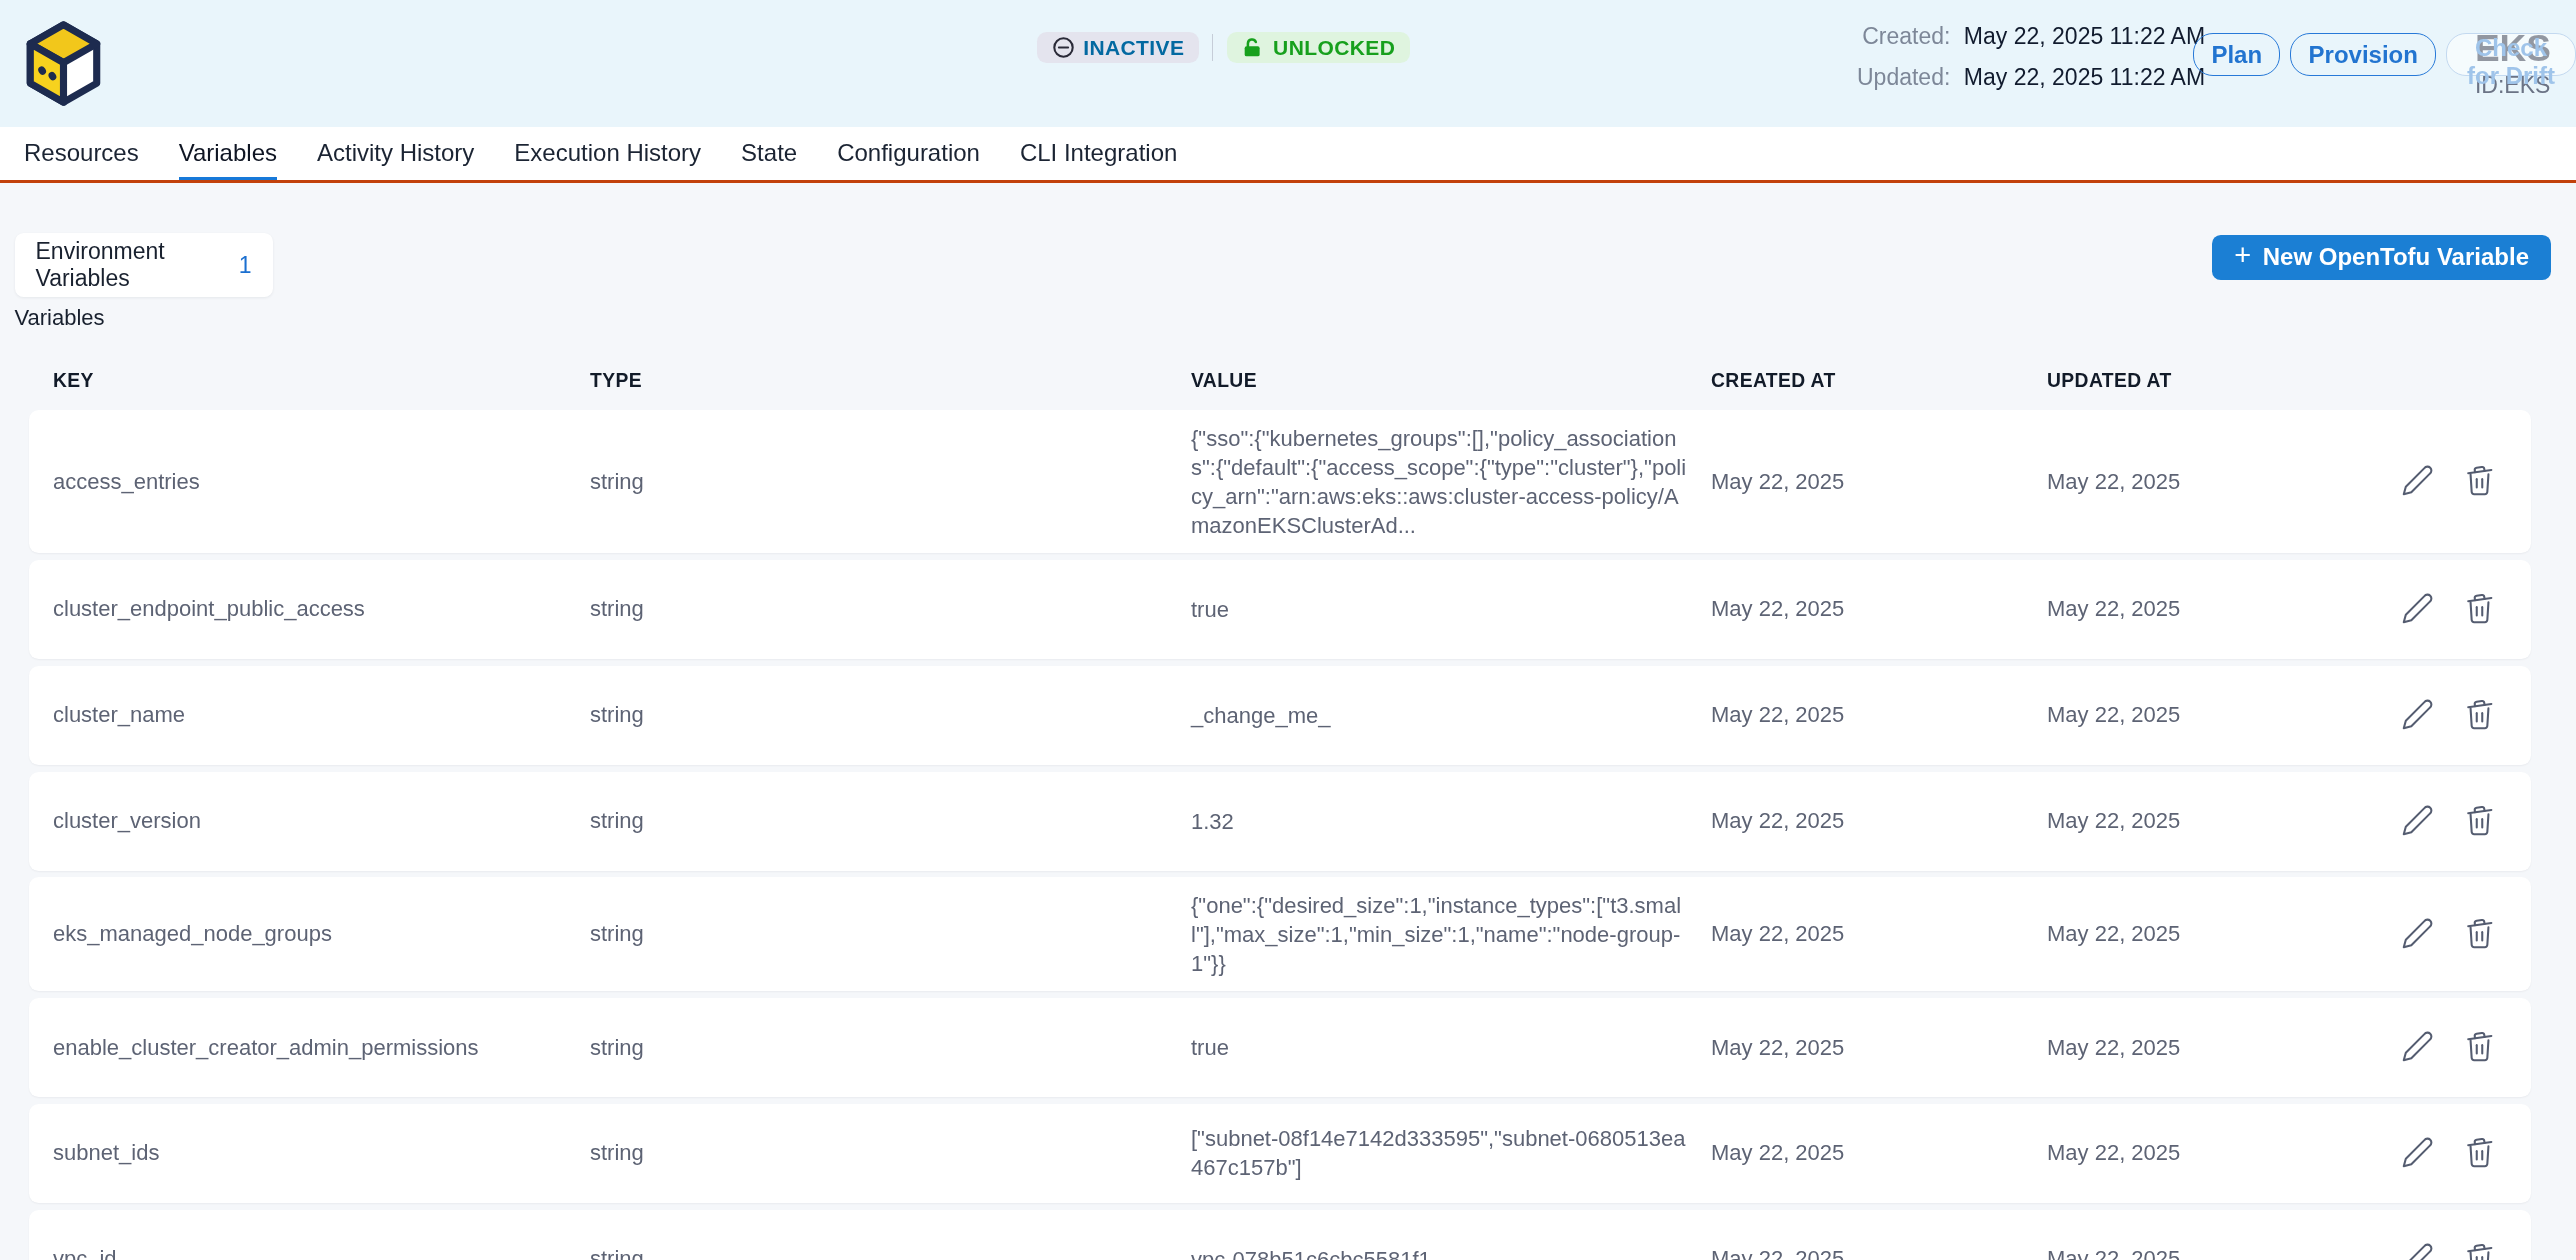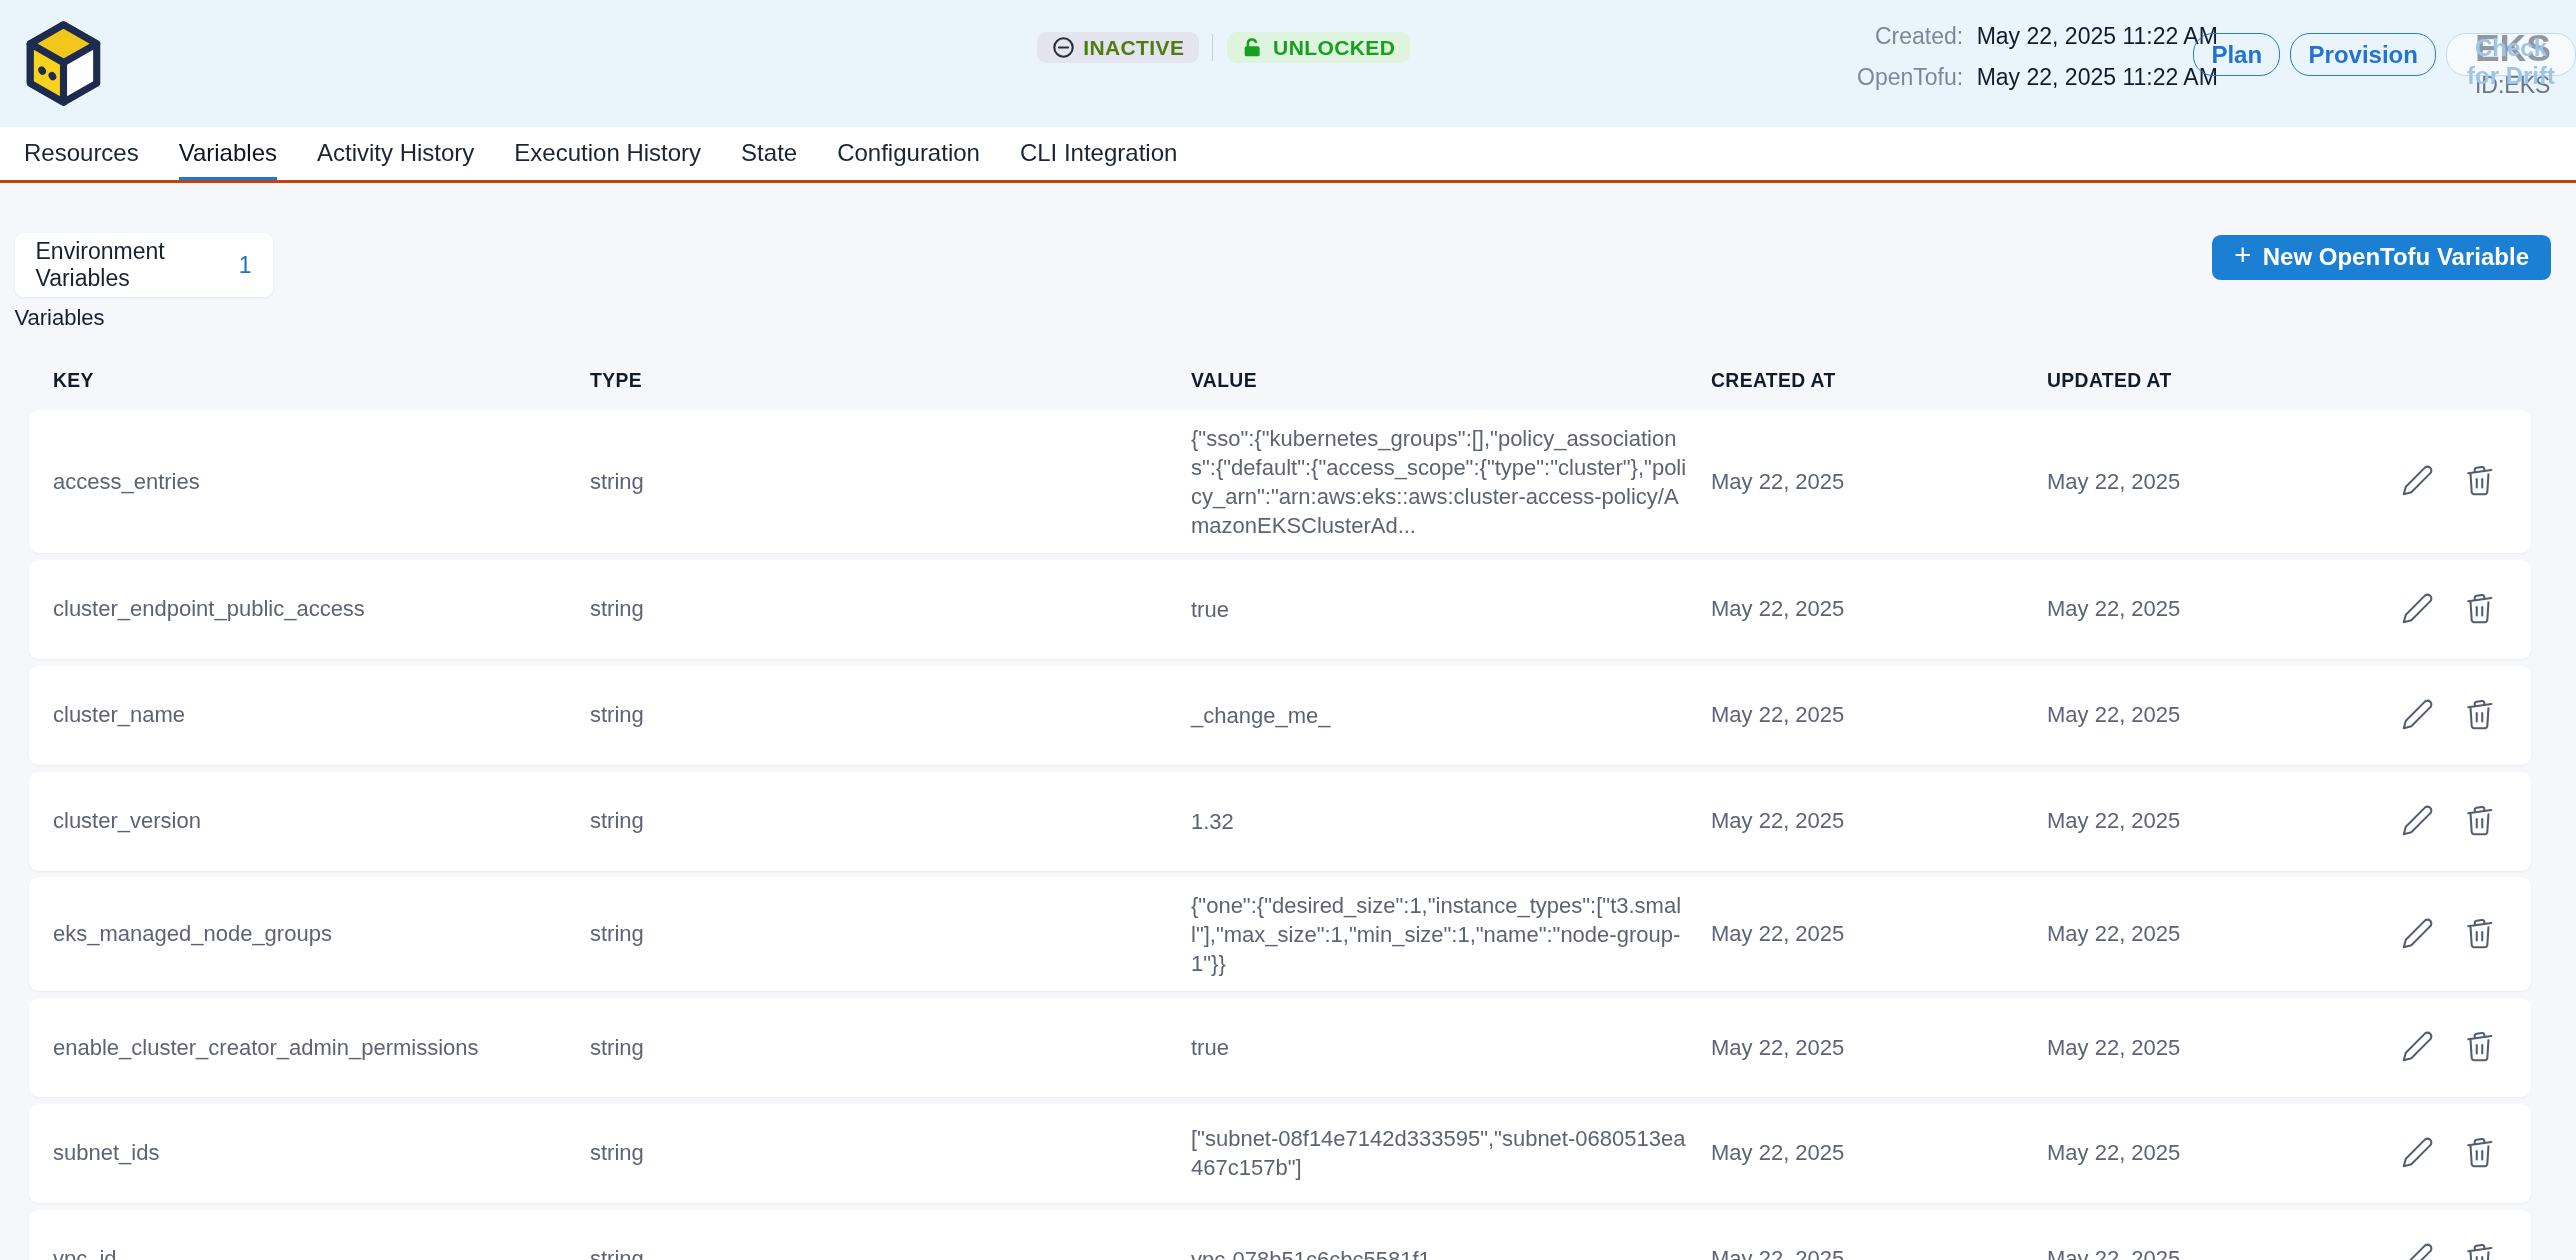--- a/index.html
+++ b/index.html
@@ -23,21 +23,21 @@
   }
   .logo { width:81px; height:87px; flex:0 0 auto; }
   .logo svg { width:100%; height:100%; }
   .title-block { margin-left:17.4px; }
   .page-title { font-size:37px; font-weight:bold; color:#0f1a30; line-height:1.15; }
   .page-subtitle { font-size:23px; color:#6b7385; margin-top:1.9px; }
 
   .badges { position:absolute; left:1037px; top:32px; display:flex; align-items:center; gap:13.5px; }
   .badge { display:flex; align-items:center; gap:8.7px; height:31px; padding:0 14.5px; border-radius:9.7px;
            font-size:21px; font-weight:bold; letter-spacing:0.4px; }
-  .badge-inactive { background:#e4e4ee; color:#4d7c0f; }
+  .badge-inactive { background:#e4e4ee; color:#0369a1; }
   .badge-unlocked { background:#dff4df; color:#17a01d; }
   .badge-sep { width:1px; height:27px; background:#c6cdd8; }
 
   .meta { position:absolute; left:1857px; top:23px; display:grid; grid-template-columns:auto auto; column-gap:13.5px; row-gap:13.5px; font-size:23px; }
   .meta-label { color:#7d8798; text-align:right; }
   .meta-value { color:#111b2e; }
 
   .header-actions { position:absolute; left:2193px; top:33px; display:flex; gap:9.7px; }
   .hbtn {
     height:43px; padding:0 17.4px; border-radius:20px; font-family:inherit;
@@ -129,21 +129,21 @@
         <path d="M6 9 V6.4 a3.6 3.6 0 0 1 6.9 -1.2" fill="none" stroke="#17a01d" stroke-width="2.2" stroke-linecap="round"></path>
         <rect x="3.2" y="9" width="13" height="8.6" rx="1.6" fill="#17a01d"></rect>
       </svg>
       <span>UNLOCKED</span>
     </div>
   </div>
 
   <div class="meta">
     <span class="meta-label">Created:</span>
     <span class="meta-value">May 22, 2025 11:22 AM</span>
-    <span class="meta-label">OpenTofu:</span>
+    <span class="meta-label">Updated:</span>
     <span class="meta-value">May 22, 2025 11:22 AM</span>
   </div>
 
   <div class="header-actions">
     <button class="hbtn">Plan</button>
     <button class="hbtn">Provision</button>
     <button class="hbtn disabled">Check for Drift</button>
   </div>
 </header>
 

